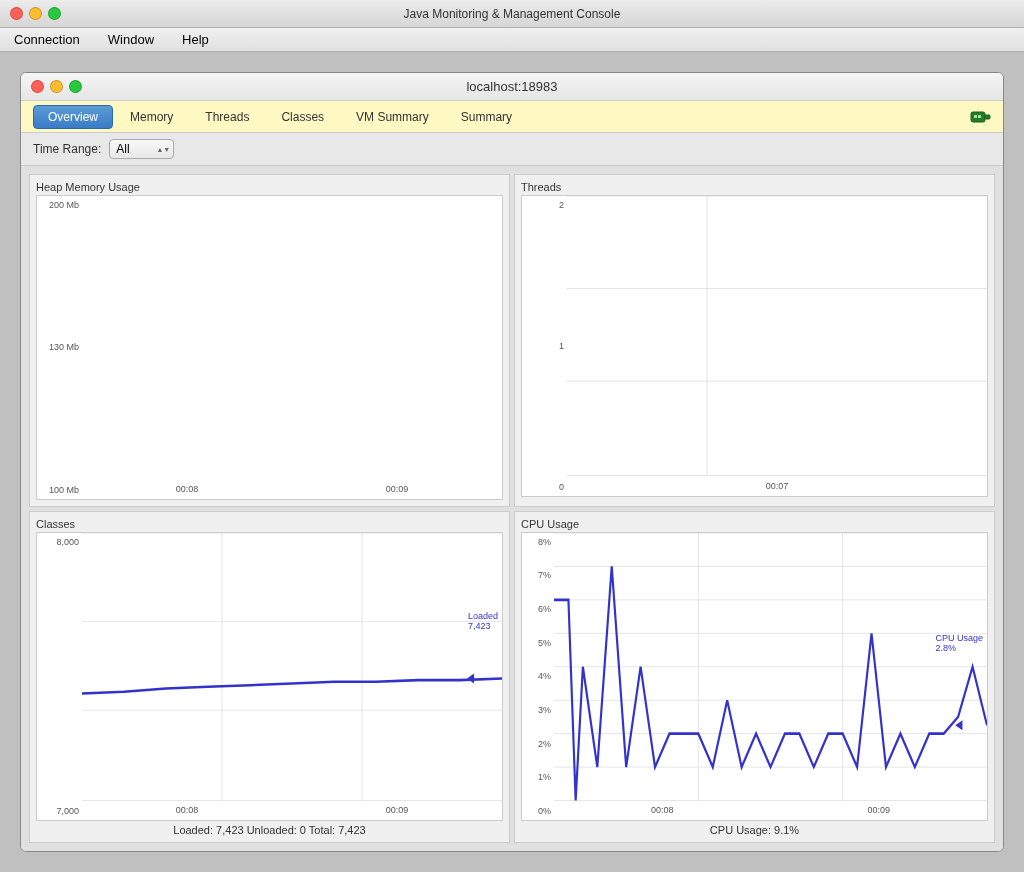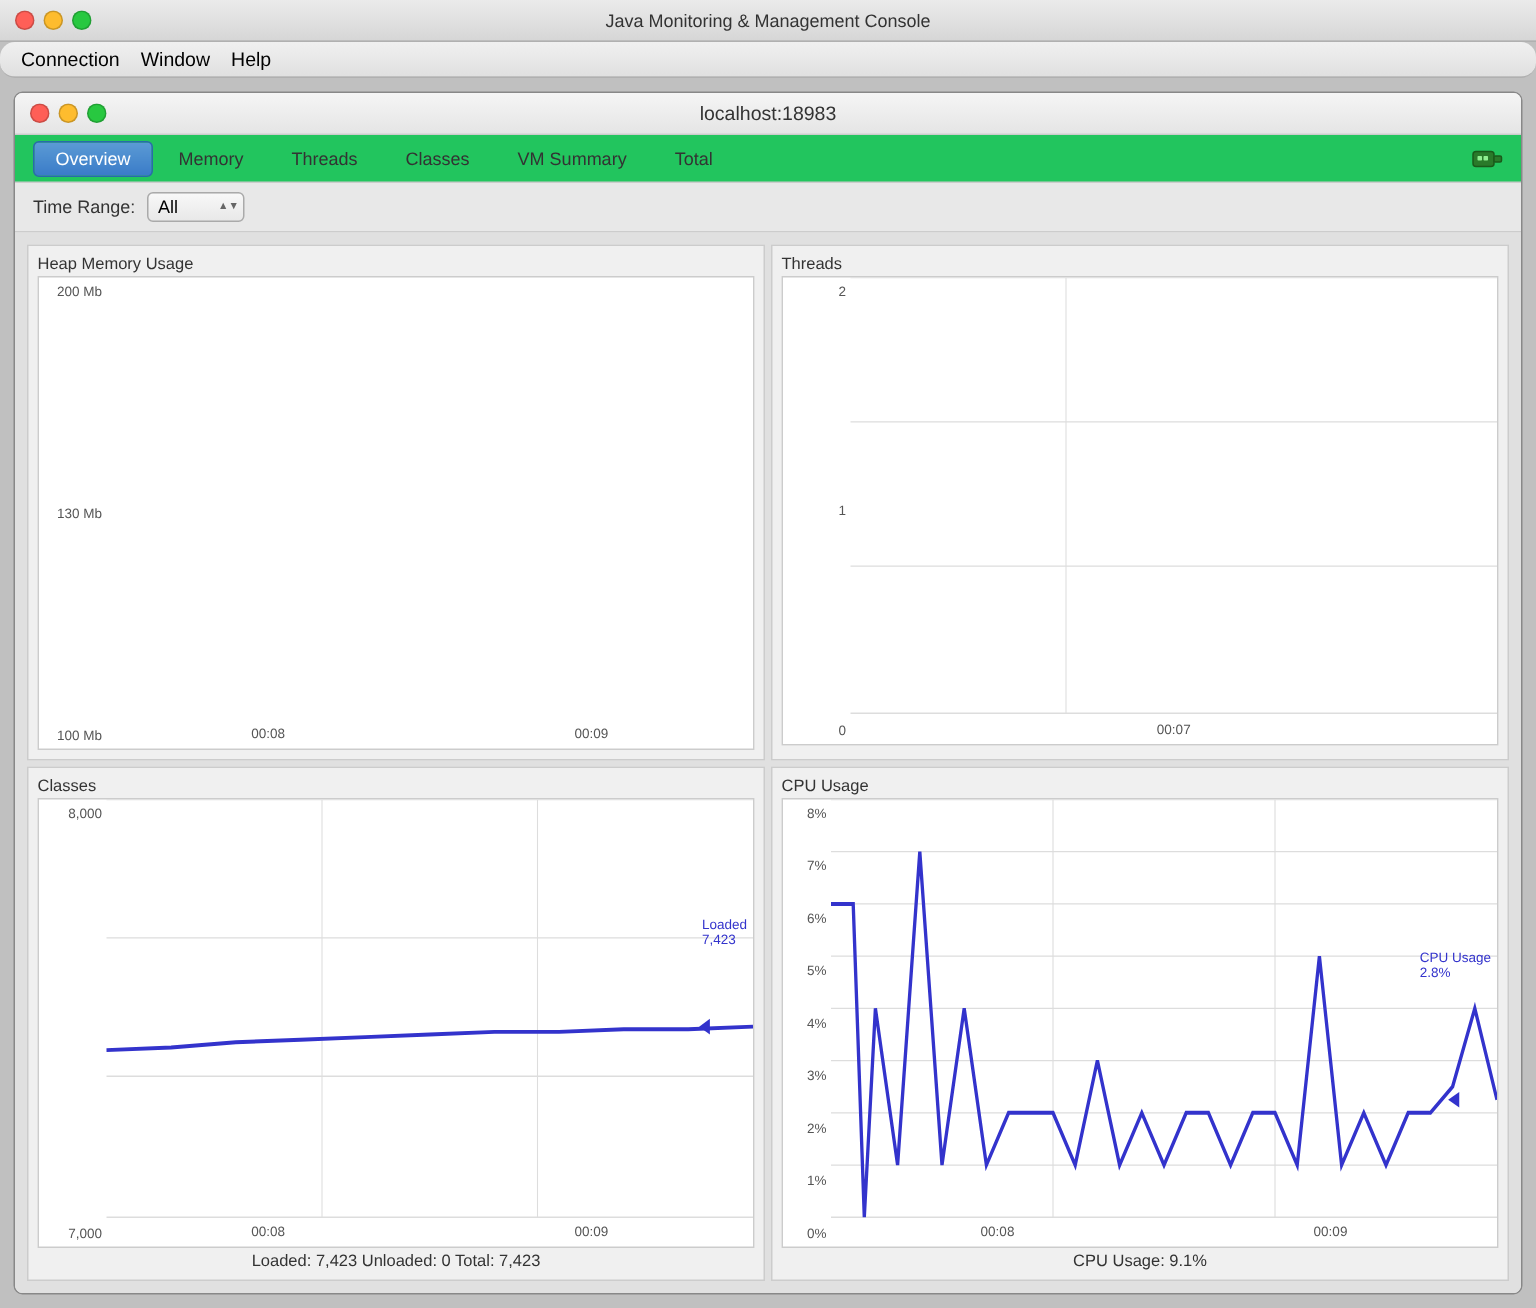--- a/index.html
+++ b/index.html
@@ -43,39 +43,38 @@
       font-weight: 500;
     }
     
     .menu-bar {
       background: linear-gradient(to bottom, #f0f0f0, #e0e0e0);
       height: 24px;
       display: flex;
       align-items: center;
       padding: 0 8px;
       border-bottom: 1px solid #b0b0b0;
-      gap: 2px;
+      gap: 16px;
       flex-shrink: 0;
-      border-radius: 10px;
     }
     .menu-item {
       font-size: 13px;
       color: #000;
       cursor: pointer;
       padding: 2px 6px;
       border-radius: 3px;
     }
     
     .main-window {
       flex: 1;
       background: #ececec;
       display: flex;
       flex-direction: column;
       border: 1px solid #888;
-      margin: 9px;
+      margin: 20px;
       border-radius: 6px;
       overflow: hidden;
     }
     
     .inner-title-bar {
       background: linear-gradient(to bottom, #f5f5f5, #e5e5e5);
       height: 28px;
       display: flex;
       align-items: center;
       justify-content: center;
@@ -89,21 +88,21 @@
       display: flex;
       gap: 6px;
     }
     .inner-title-text {
       font-size: 13px;
       color: #333;
       font-weight: 500;
     }
     
     .tabs-bar {
-      background: #22c55e;
+      background: #fef9c3;
       height: 32px;
       display: flex;
       align-items: center;
       padding: 0 12px;
       gap: 2px;
       border-bottom: 1px solid #ccc;
       position: relative;
       flex-shrink: 0;
     }
     .tab {
@@ -280,21 +279,21 @@
     </div>
     <span class="inner-title-text">localhost:18983</span>
   </div>
 
   <div class="tabs-bar">
     <div class="tab active">Overview</div>
     <div class="tab">Memory</div>
     <div class="tab">Threads</div>
     <div class="tab">Classes</div>
     <div class="tab">VM Summary</div>
-    <div class="tab">Total</div>
+    <div class="tab">Summary</div>
     <div class="plugin-icon">
       <svg width="22" height="18" viewBox="0 0 22 18">
         <rect x="1" y="4" width="14" height="10" rx="2" fill="#2a7a2a" stroke="#1a5a1a" stroke-width="1"></rect>
         <rect x="15" y="7" width="5" height="4" rx="1" fill="#2a7a2a" stroke="#1a5a1a" stroke-width="1"></rect>
         <rect x="4" y="7" width="3" height="3" rx="0.5" fill="#90ee90"></rect>
         <rect x="8" y="7" width="3" height="3" rx="0.5" fill="#90ee90"></rect>
       </svg>
     </div>
   </div>
 

